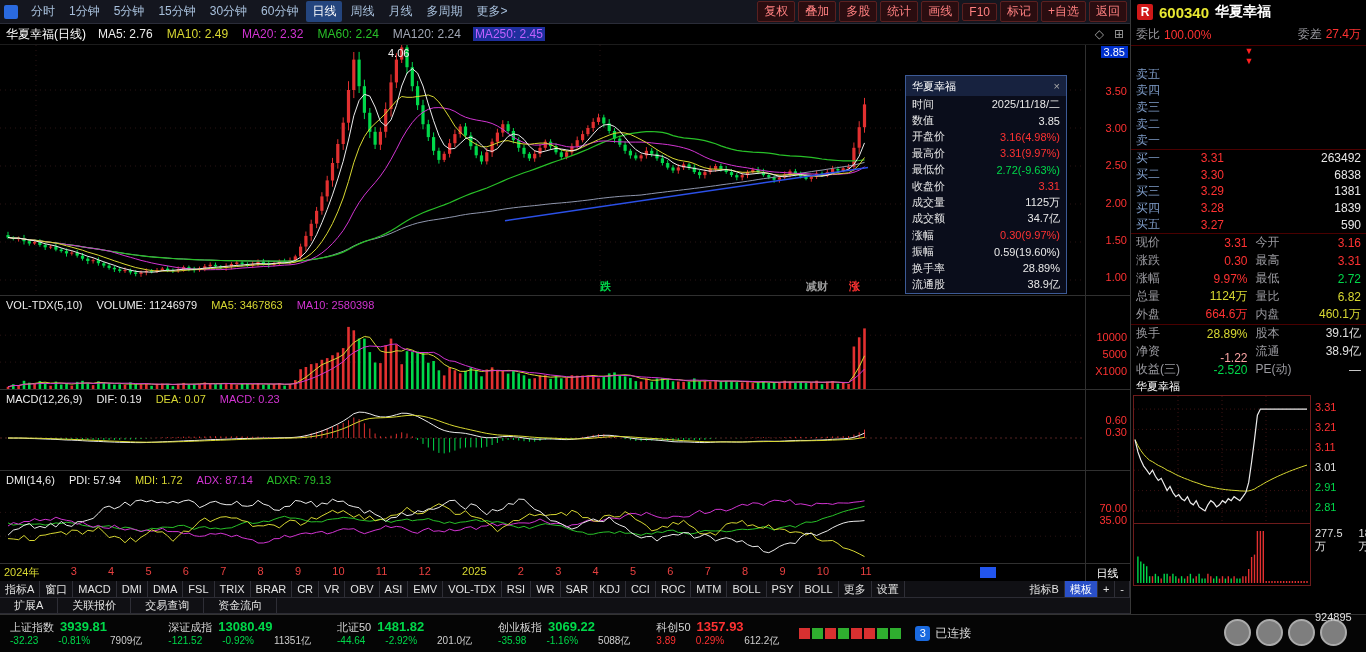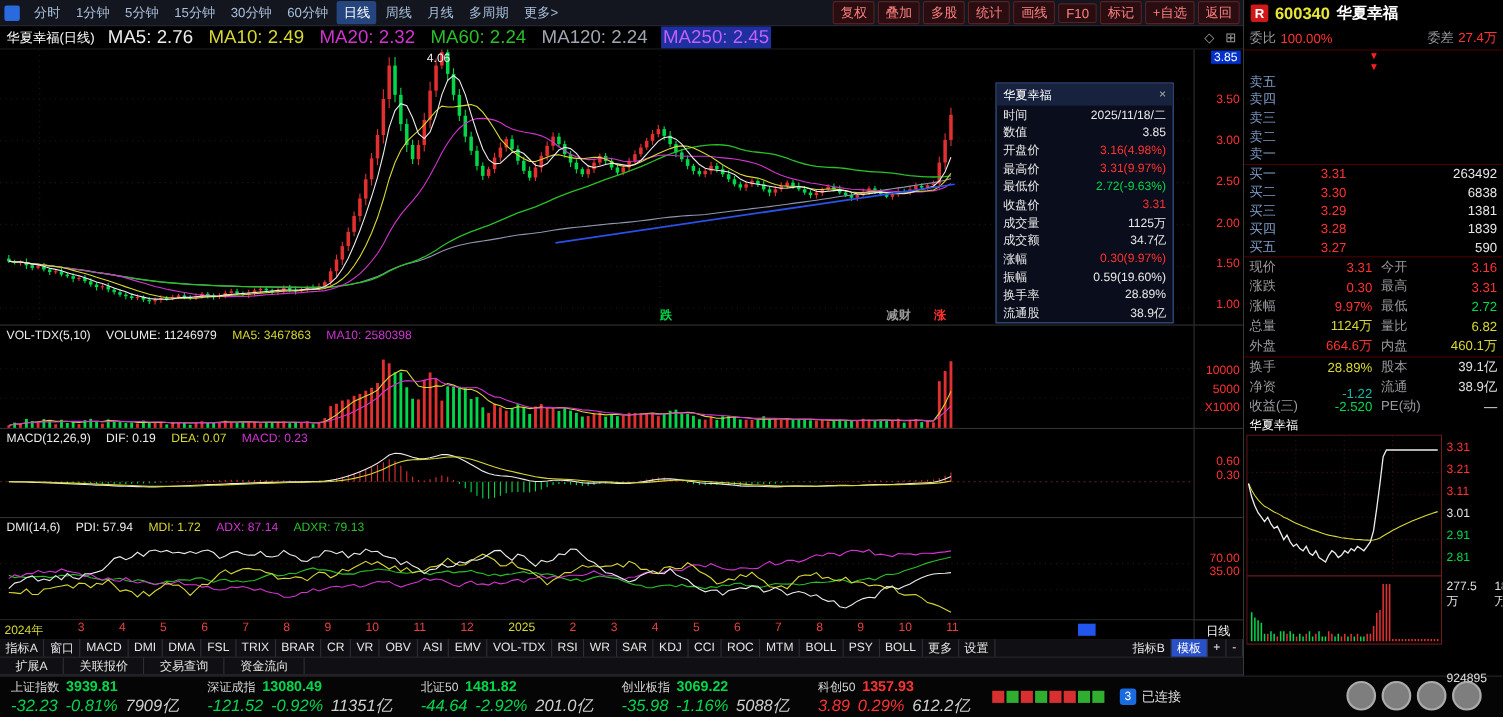--- a/index.html
+++ b/index.html
@@ -23,21 +23,21 @@
                 display:flex;align-items:center;gap:6px;padding:0 6px;}
   .logo-r{width:16px;height:16px;background:#d01818;color:#fff;font-weight:bold;text-align:center;
           line-height:16px;border-radius:2px;font-size:12px;flex:none;}
   .qh-code{color:#e8e832;font-weight:bold;font-size:15px;}
   .qh-name{color:#fff;font-size:14px;font-weight:bold;}
 
   
   .chart-header{position:absolute;left:0;top:24px;width:1130px;height:21px;background:#000;
                 display:flex;align-items:center;gap:10px;padding:0 6px;border-bottom:1px solid #1c1c1c;}
   .ch-title{color:#fff;}
-  .ma-list{display:flex;gap:10px;font-size:17px;text-align:center;}
+  .ma-list{display:flex;gap:10px;font-size:12px;text-align:center;}
   .ma-item{white-space:nowrap;padding:0 2px;}
   .ma-list .ma-item:nth-of-type(6){background:#1e2f9e;}
   .ch-icons{margin-left:auto;color:#9a9a9a;display:flex;gap:10px;font-size:12px;}
 
   
   .main-chart{position:absolute;left:0;top:45px;width:1085px;height:250px;}
   .high-label{position:absolute;left:388px;top:2px;color:#efefef;font-size:11px;}
   .marker-layer span{position:absolute;bottom:1px;font-size:11px;font-weight:bold;}
   .marker-layer span:nth-of-type(1){left:600px;}
   .marker-layer span:nth-of-type(2){left:806px;}
@@ -87,21 +87,21 @@
              border-bottom:1px solid #2c2c34;display:flex;align-items:stretch;font-size:11px;}
   .bottombar .tab{padding:0 14px;}
 
   
   .statusbar{position:absolute;left:0;top:614px;width:1366px;height:38px;background:#050505;
              border-top:1px solid #333;display:flex;align-items:center;padding-left:10px;}
   .idx-list{display:flex;gap:26px;}
   .idx-cell{display:flex;flex-direction:column;justify-content:center;line-height:1.25;}
   .idx-name{color:#d6d6d6;font-size:11px;margin-right:6px;}
   .idx-val{font-size:13px;font-weight:bold;}
-  .idx-bot{font-size:15px;display:flex;gap:7px;font-style:italic;}
+  .idx-bot{font-size:10px;display:flex;gap:20px;}
   .idx-amt{color:#cfcfcf;}
   .heat-strip{display:flex;gap:2px;margin-left:20px;}
   .heat-block{width:11px;height:11px;display:inline-block;}
   .conn{display:flex;align-items:center;gap:5px;margin-left:14px;}
   .conn-badge{width:15px;height:15px;background:#1a6ae0;color:#fff;text-align:center;line-height:15px;
               border-radius:3px;font-size:11px;}
 
   
   .vline{position:absolute;left:1130px;top:0;width:1px;height:614px;background:#383838;}
   .right-panel{position:absolute;left:1131px;top:24px;width:235px;height:590px;background:#000;}
@@ -1291,21 +1291,21 @@
 
         <div class="q-row">
           <span class="q-l">换手</span>
           <span class="q-v" style="color: rgb(216, 216, 50);">28.89%</span>
           <span class="q-l q-l2">股本</span>
           <span class="q-v" style="color: rgb(224, 224, 224);">39.1亿</span>
         </div>
 
         <div class="q-row">
           <span class="q-l">净资</span>
-          <span class="q-v" style="color: #14b8a6; margin-top: 12px;">-1.22</span>
+          <span class="q-v" style="color: #fca5a5; margin-top: 12px;">-1.22</span>
           <span class="q-l q-l2">流通</span>
           <span class="q-v" style="color: rgb(224, 224, 224);">38.9亿</span>
         </div>
 
         <div class="q-row">
           <span class="q-l">收益(三)</span>
           <span class="q-v" style="color: rgb(0, 216, 74);">-2.520</span>
           <span class="q-l q-l2">PE(动)</span>
           <span class="q-v" style="color: rgb(224, 224, 224);">—</span>
         </div>

